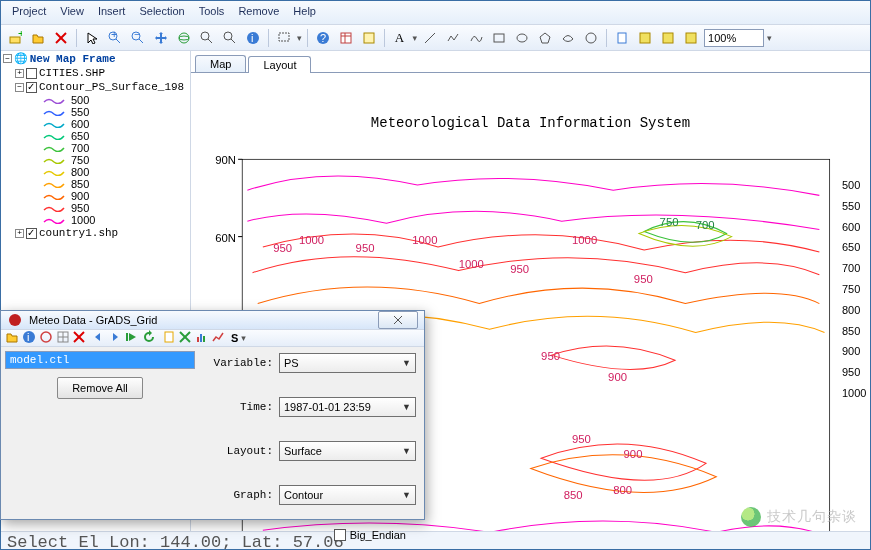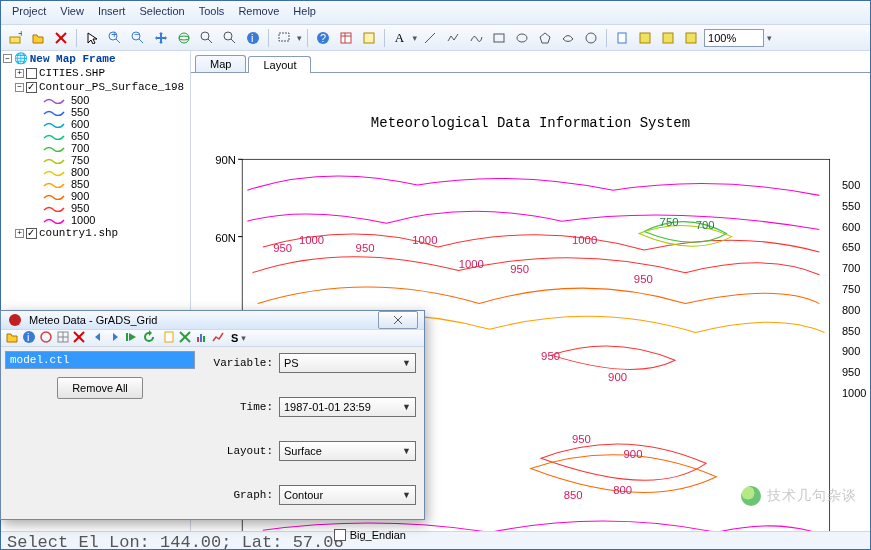--- a/index.html
+++ b/index.html
@@ -66,21 +66,21 @@
 .dialog .dform { flex: 1; padding: 6px 8px 4px 4px; display: flex; flex-direction: column; gap: 24px; justify-content: space-between; }
 .dialog .frow { display: flex; align-items: center; gap: 6px; }
 .dialog .flab { width: 70px; text-align: right; font-family: "Courier New", monospace; }
 .dialog .combo { flex: 1; height: 20px; border: 1px solid #707070; background: linear-gradient(#fff,#ececec); padding: 0 4px; display: flex; align-items: center; justify-content: space-between; }
 .dialog .combo .arr { font-size: 9px; color: #333; }
 .dialog .checkrow { display: flex; align-items: center; justify-content: flex-end; gap: 4px; padding-right: 10px; }
 .dialog .checkrow .cb { width: 12px; height: 12px; border: 1px solid #555; background: #fff; }
 .dialog .dfooter { padding: 4px; display: flex; justify-content: center; }
 .dialog .dfooter button { padding: 2px 14px; background: linear-gradient(#fefefe,#e3e3e3); border: 1px solid #888; border-radius: 2px; height: 22px; font-size: 11px; }
 
-.watermark { position: absolute; bottom: 44px; right: 14px; display: flex; align-items: center; gap: 6px; opacity: .75; }
+.watermark { position: absolute; bottom: 23px; right: 14px; display: flex; align-items: center; gap: 6px; opacity: .75; }
 .watermark .wm-ico { width: 20px; height: 20px; border-radius: 50%; background: radial-gradient(circle at 35% 35%, #9be15d 0 35%, #3bb24a 36% 100%); }
 .watermark .wm-txt { color: #b8b8b8; font-size: 14px; letter-spacing: 1px; }
 
 svg .contour { fill: none; stroke-width: 1; }
 </style>
 </head>
 <body>
 
 <div class="window">
 

